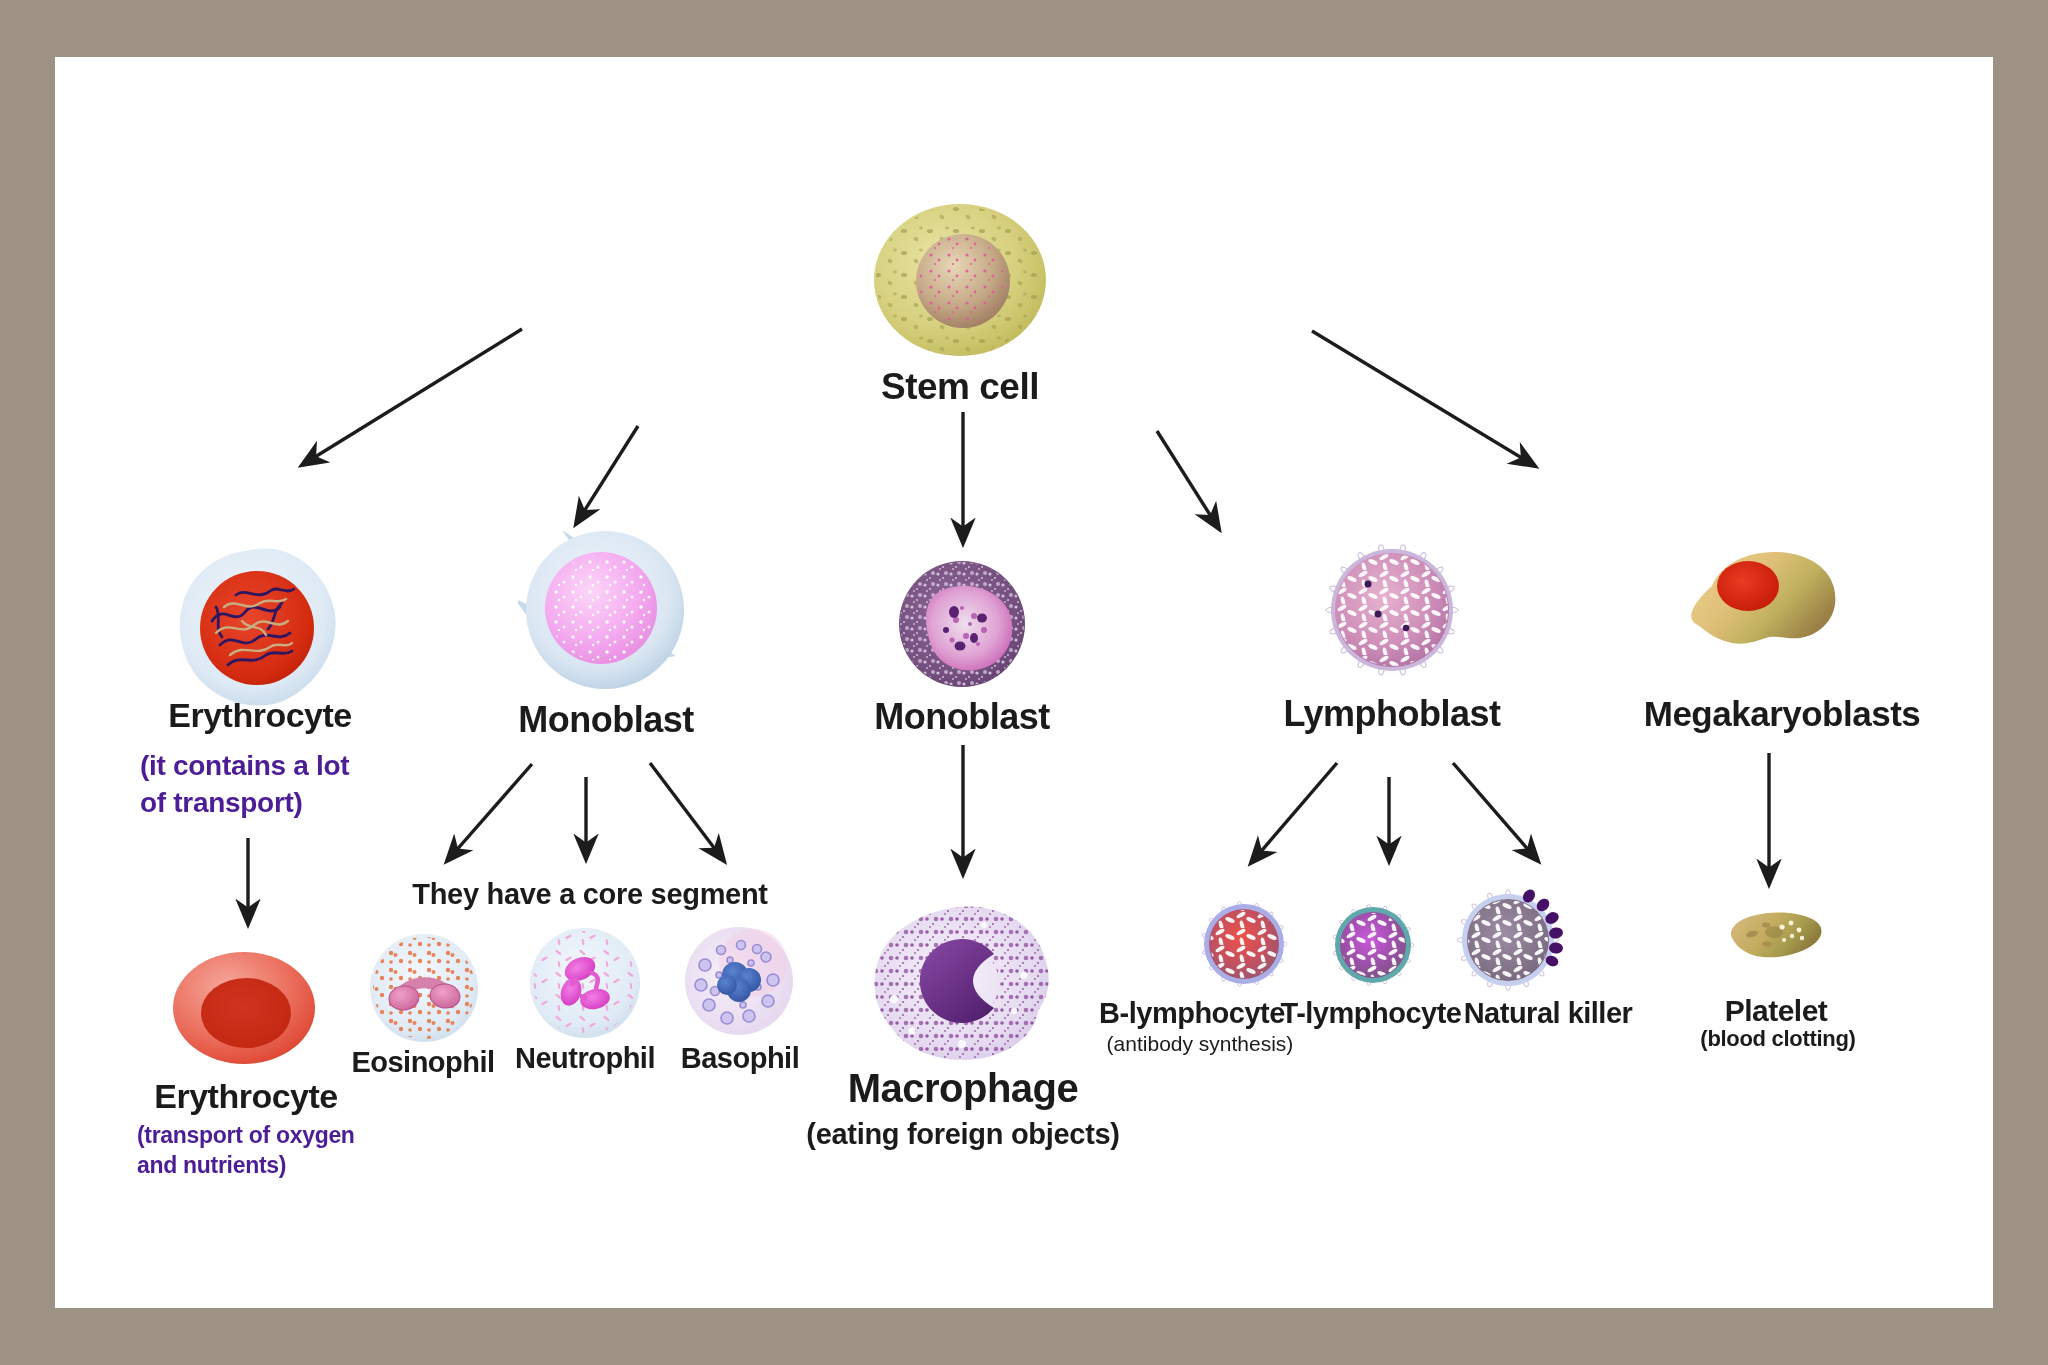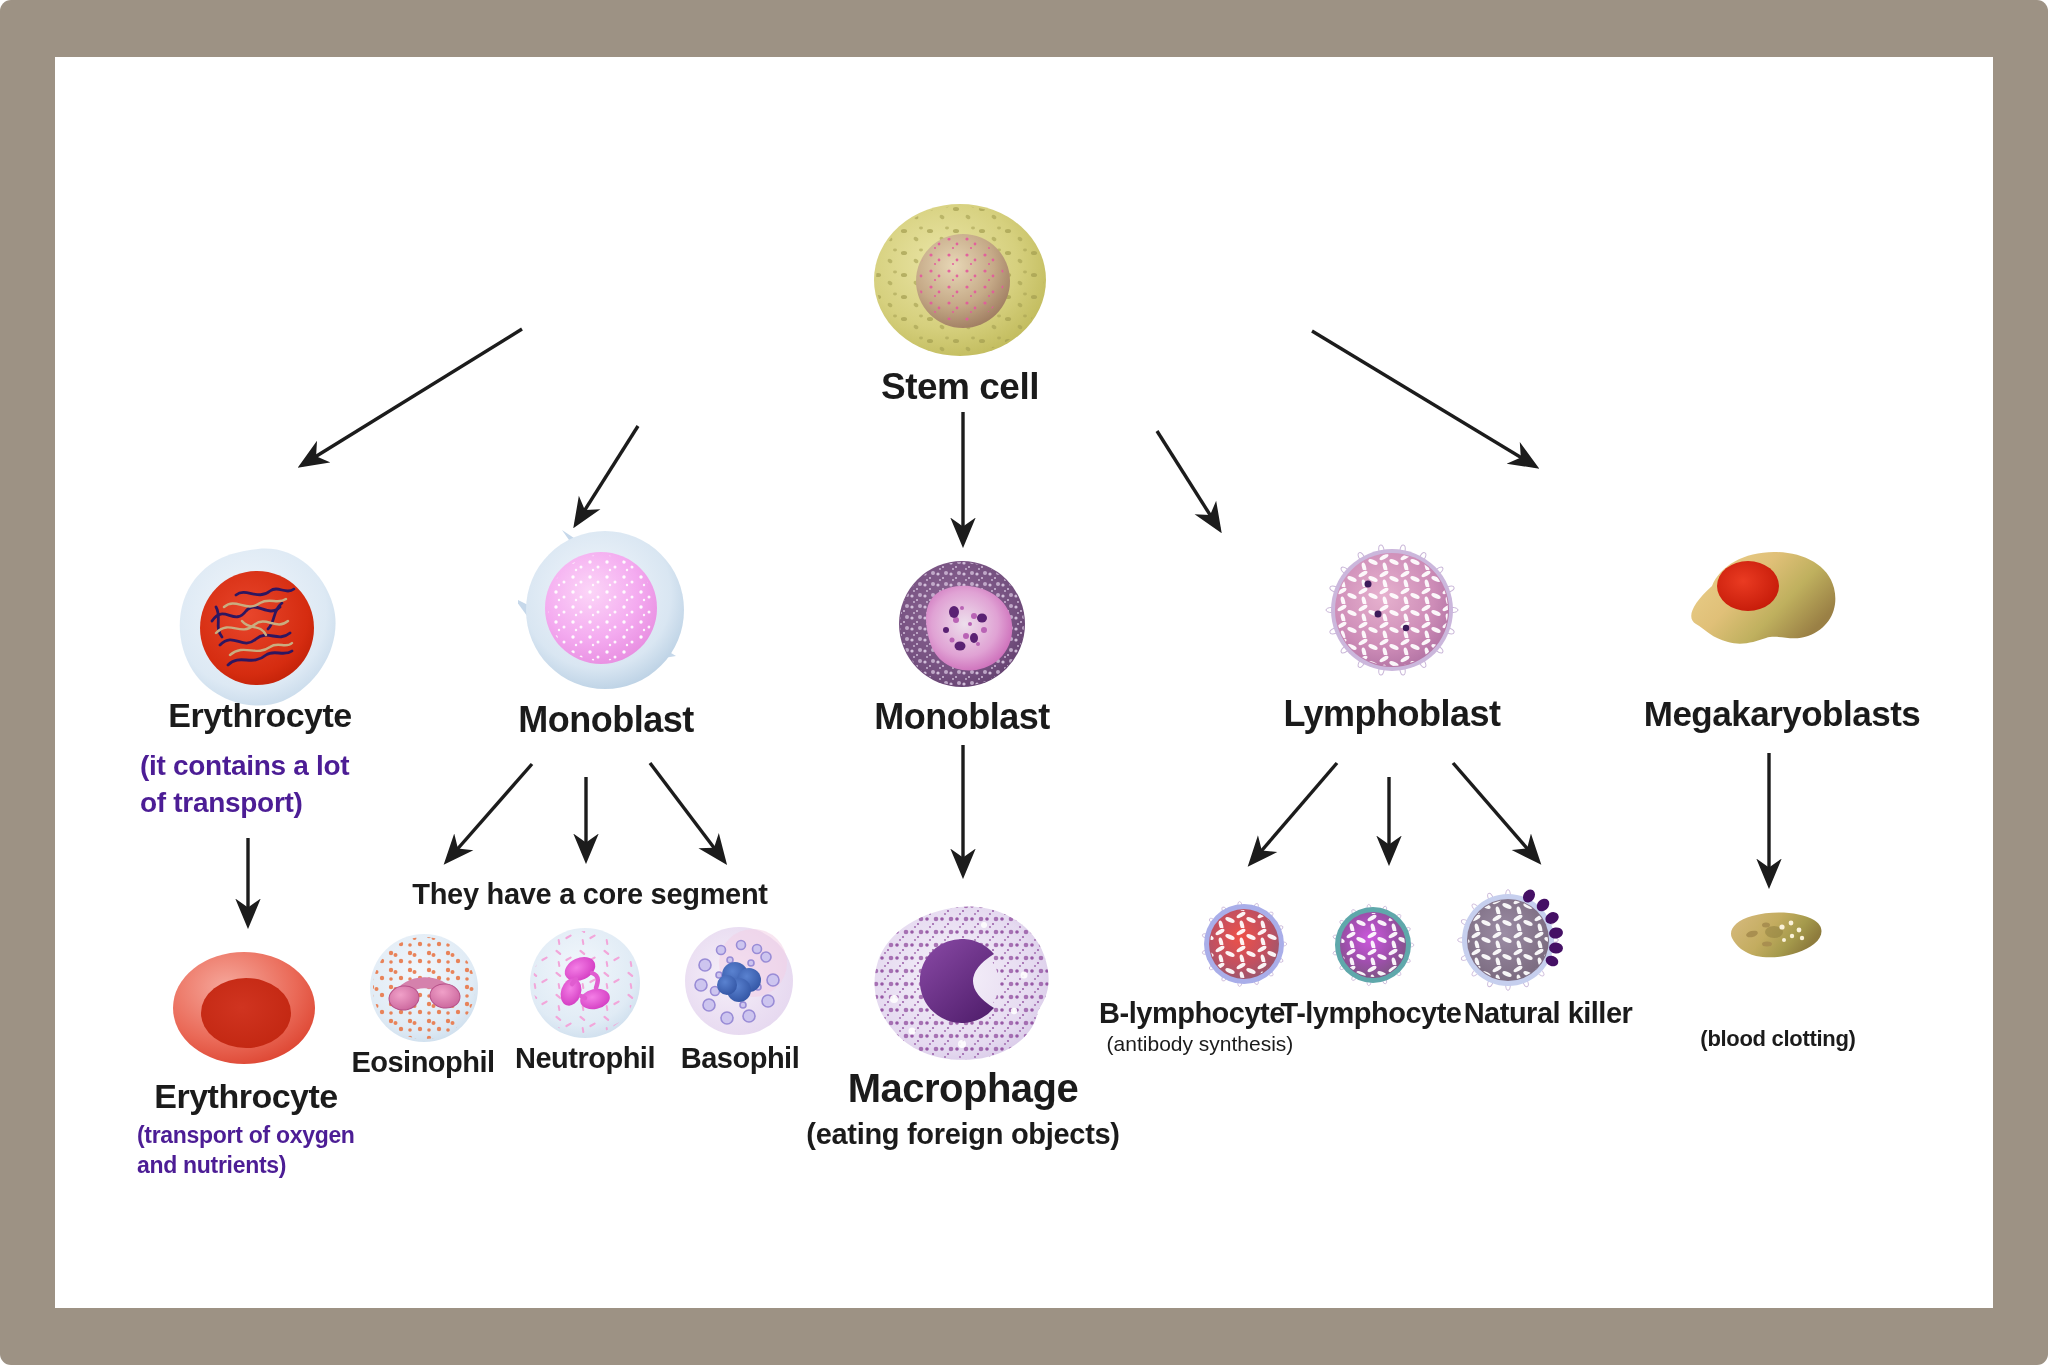--- a/index.html
+++ b/index.html
@@ -1,17 +1,17 @@
 <!DOCTYPE html>
 <html><head>
 <meta charset="utf-8">
 <style>
   html,body{margin:0;padding:0;}
   body{font-family:"Liberation Sans", sans-serif;}
-  .stage{position:relative;width:2048px;height:1365px;background:#9d9284;overflow:hidden;border-radius:11px;}
+  .stage{position:relative;width:2048px;height:1365px;background:#9d9284;overflow:hidden;}
   .panel{position:absolute;left:55px;top:57px;width:1938px;height:1251px;background:#ffffff;}
   .abs{position:absolute;}
   .lbl{position:absolute;color:#1b1b1b;font-weight:700;text-align:center;letter-spacing:-0.5px;white-space:nowrap;line-height:1.12;}
   .note{position:absolute;color:#4c1d95;font-weight:700;text-align:left;letter-spacing:-0.3px;white-space:nowrap;}
   .noteC{position:absolute;color:#1b1b1b;font-weight:700;text-align:center;letter-spacing:-0.3px;white-space:nowrap;}
   .reg{font-weight:400;letter-spacing:0;}
   svg{display:block;}
 </style>
 </head>
 <body>
@@ -486,15 +486,16 @@
     </g>
     <g fill="#faf2da">
       <circle cx="60" cy="21" r="2.6"></circle>
         <circle cx="69" cy="17" r="2.4"></circle>
         <circle cx="77" cy="24" r="2.4"></circle>
       <circle cx="70" cy="30" r="2.2"></circle>
         <circle cx="80" cy="32" r="2.2"></circle>
         <circle cx="62" cy="34" r="2"></circle>
     </g>
   </svg>
+  <div class="lbl" style="left:1606px;top:994px;width:340px;font-size:30px">Platelet</div>
   <div class="noteC" style="left:1608px;top:1026px;width:340px;font-size:22px">(blood clotting)</div>
 
 </div>
 
 </body></html>

